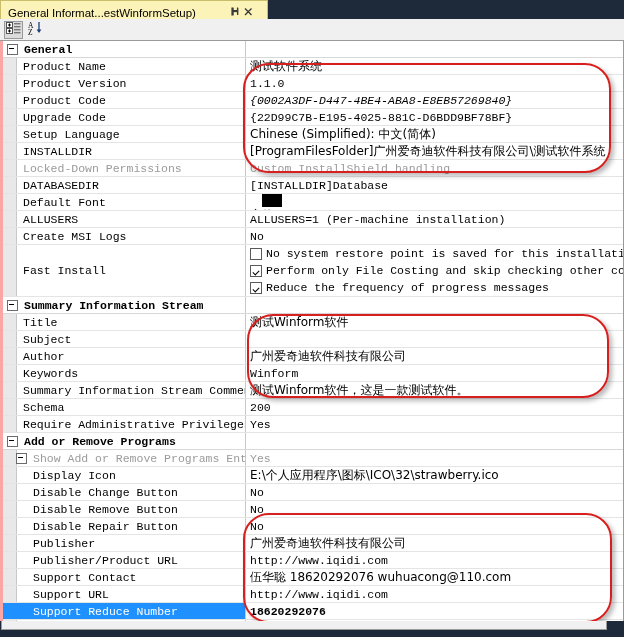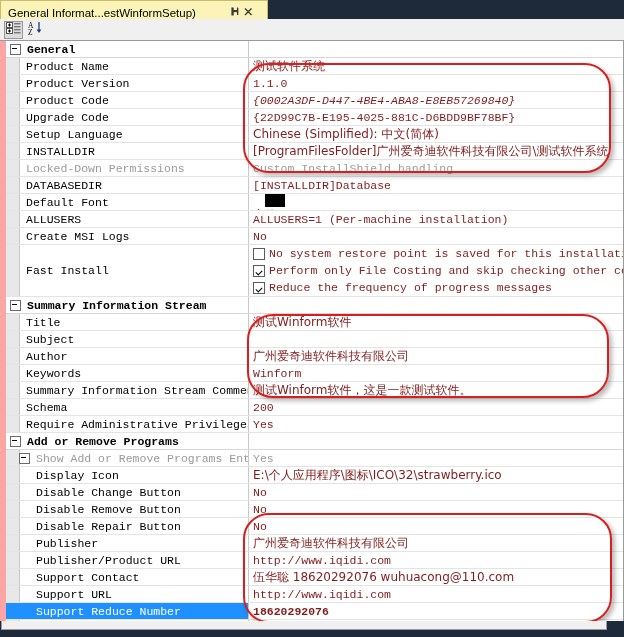--- a/index.html
+++ b/index.html
@@ -53,21 +53,21 @@
     display:flex;align-items:center;justify-content:center;
     cursor:pointer;box-sizing:border-box;
   }
   .tbtn.pressed{
     border:1px solid #9a9a9a;background:#dcdcdc;
   }
   
   #grid{
     position:absolute;left:0;top:41px;width:624px;height:580px;
     background:#ffffff;
-    border-left:6px solid #fca5a5;
+    border-left:3px solid #fca5a5;
     border-right:1px solid #9a9a9a;
     box-sizing:border-box;
     overflow:hidden;
   }
   #gutter{
     position:absolute;left:0;top:0;width:13px;height:100%;
     background:#e8e8e8;border-right:1px solid #c8c8c8;
   }
   .row{
     position:relative;height:17px;
@@ -89,21 +89,21 @@
   .row.tall .namecell,.row.tall5 .namecell{align-items:center;}
   .valcell{
     flex:1;box-sizing:border-box;padding-left:4px;
     height:100%;display:flex;align-items:center;
     overflow:hidden;
   }
   .row.tall .valcell,.row.tall5 .valcell{
     align-items:flex-start;flex-direction:column;justify-content:center;
   }
   .lbl{font-size:11.5px;color:#000;letter-spacing:0px;}
-  .val{font-size:11.5px;color:#7f1d1d;}
+  .val{font-size:11.5px;color:#000000;}
   .cat .lbl{font-weight:bold;}
   .dim .lbl,.dim .val{color:#9b9b9b;}
   .cjk{font-family:"DejaVu Sans","Liberation Sans",sans-serif;font-size:12px;}
   
   .exp{
     width:9px;height:9px;border:1px solid #6b6b6b;background:#fff;
     position:relative;flex:0 0 auto;cursor:pointer;
   }
   .exp:before{
     content:"";position:absolute;left:1px;top:3px;width:5px;height:1px;background:#000;

